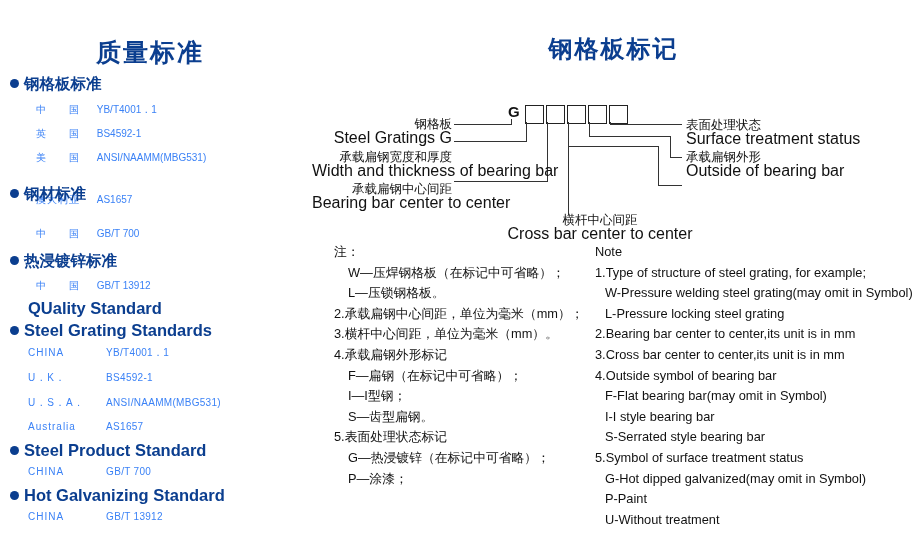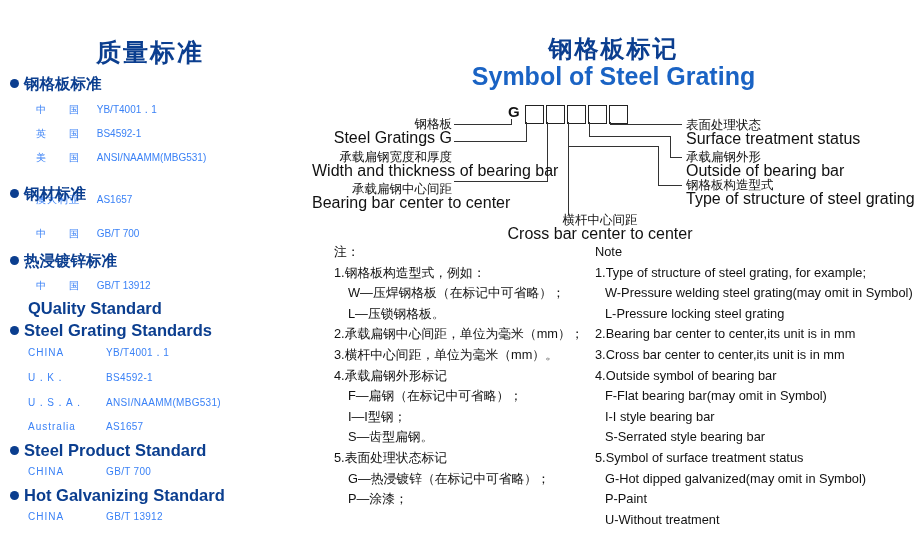--- a/index.html
+++ b/index.html
@@ -272,21 +272,20 @@
     </div>
     <div class="sub-row mono-ish" style="left:28px; top:511px;">
       <span class="country" style="display:inline-block;width:75px;">CHINA</span>
       <span class="code">GB/T 13912</span>
     </div>
   </div>
 
   <div class="right">
 
     <div class="right-title-cn">钢格板标记</div>
-    <div class="right-title-en">Symbol of Steel Grating</div>
 
     <div class="sym-wrap">
       <span class="sym-g">G</span>
       <span class="sym-box" style="left:17px;"></span>
       <span class="sym-box" style="left:38px;"></span>
       <span class="sym-box" style="left:59px;"></span>
       <span class="sym-box" style="left:80px;"></span>
       <span class="sym-box" style="left:101px;"></span>
     </div>
 
@@ -333,28 +332,23 @@
     </div>
 
     <div class="lbl" style="left:374px; top:118px;">
       <div class="cn">表面处理状态</div>
       <div class="en">Surface treatment status</div>
     </div>
     <div class="lbl" style="left:374px; top:150px;">
       <div class="cn">承载扁钢外形</div>
       <div class="en">Outside of bearing bar</div>
     </div>
-    <div class="lbl" style="left:374px; top:178px;">
-      <div class="cn">钢格板构造型式</div>
-      <div class="en">Type of structure of steel grating</div>
-    </div>
 
     <div class="notes-cn">
       <div>注：</div>
-      <div>1.钢格板构造型式，例如：</div>
       <div class="ind1">W—压焊钢格板（在标记中可省略）；</div>
       <div class="ind1">L—压锁钢格板。</div>
       <div>2.承载扁钢中心间距，单位为毫米（mm）；</div>
       <div>3.横杆中心间距，单位为毫米（mm）。</div>
       <div>4.承载扁钢外形标记</div>
       <div class="ind1">F—扁钢（在标记中可省略）；</div>
       <div class="ind1">I—I型钢；</div>
       <div class="ind1">S—齿型扁钢。</div>
       <div>5.表面处理状态标记</div>
       <div class="ind1">G—热浸镀锌（在标记中可省略）；</div>

